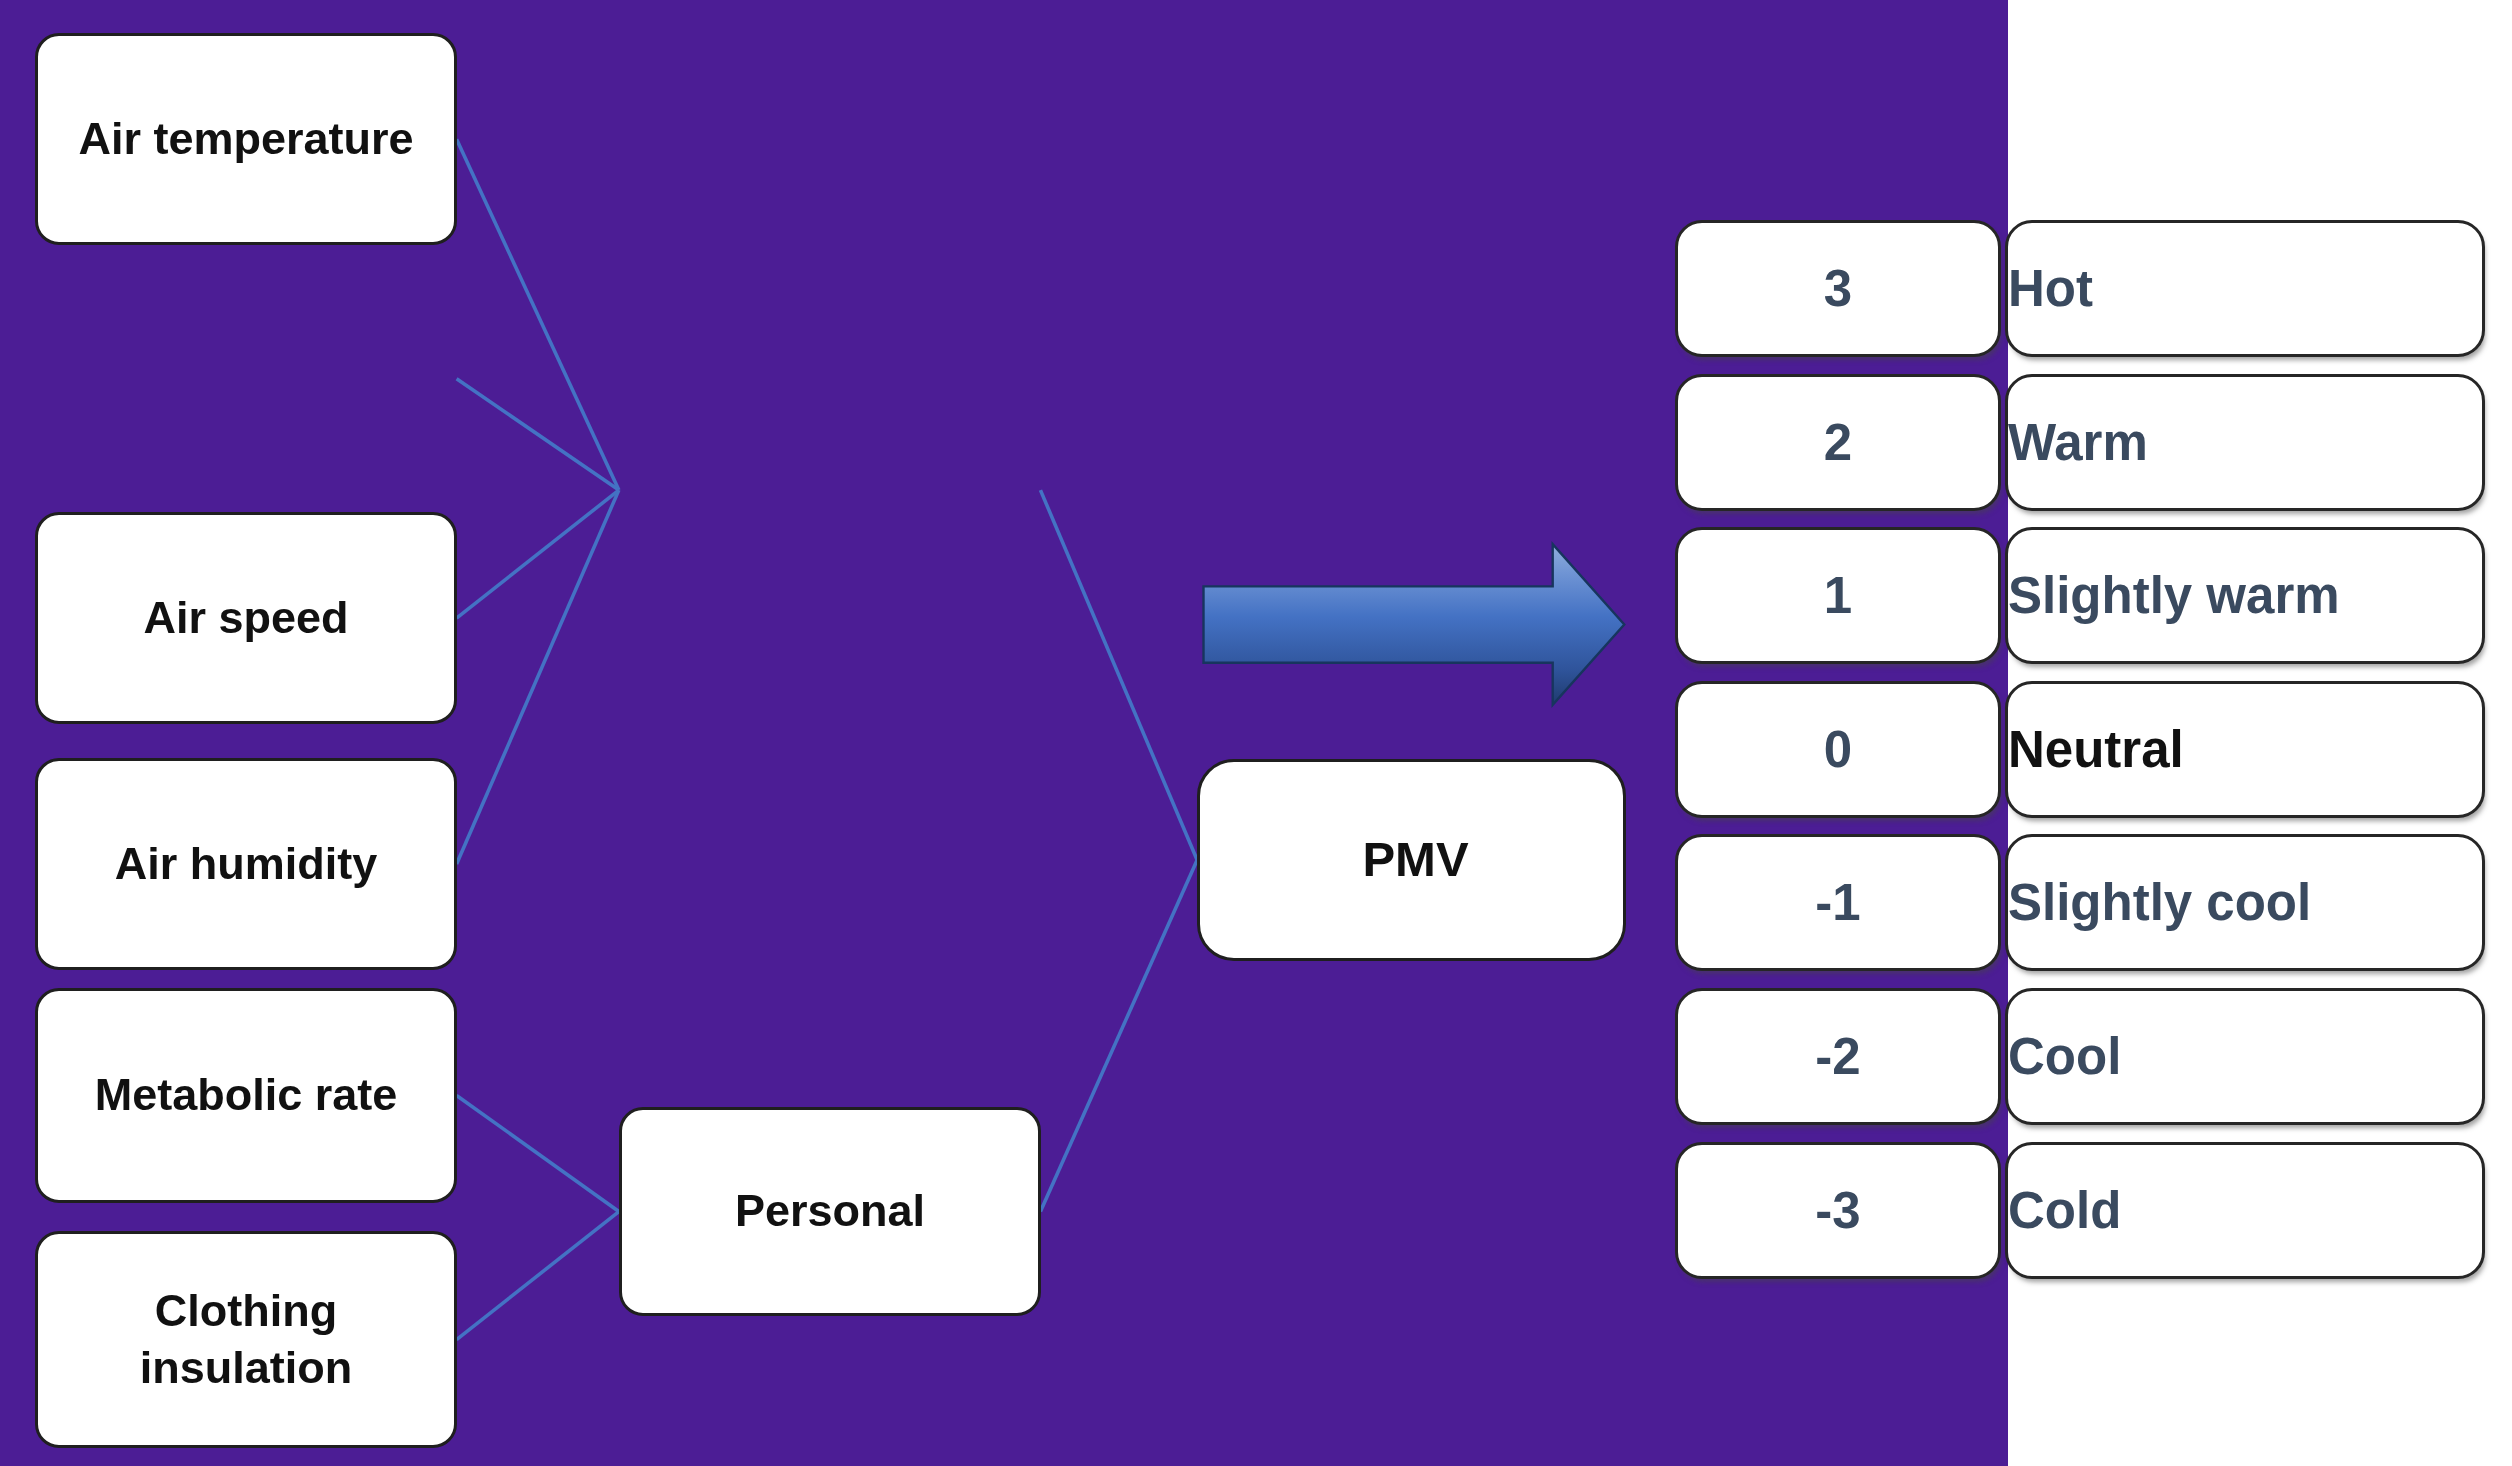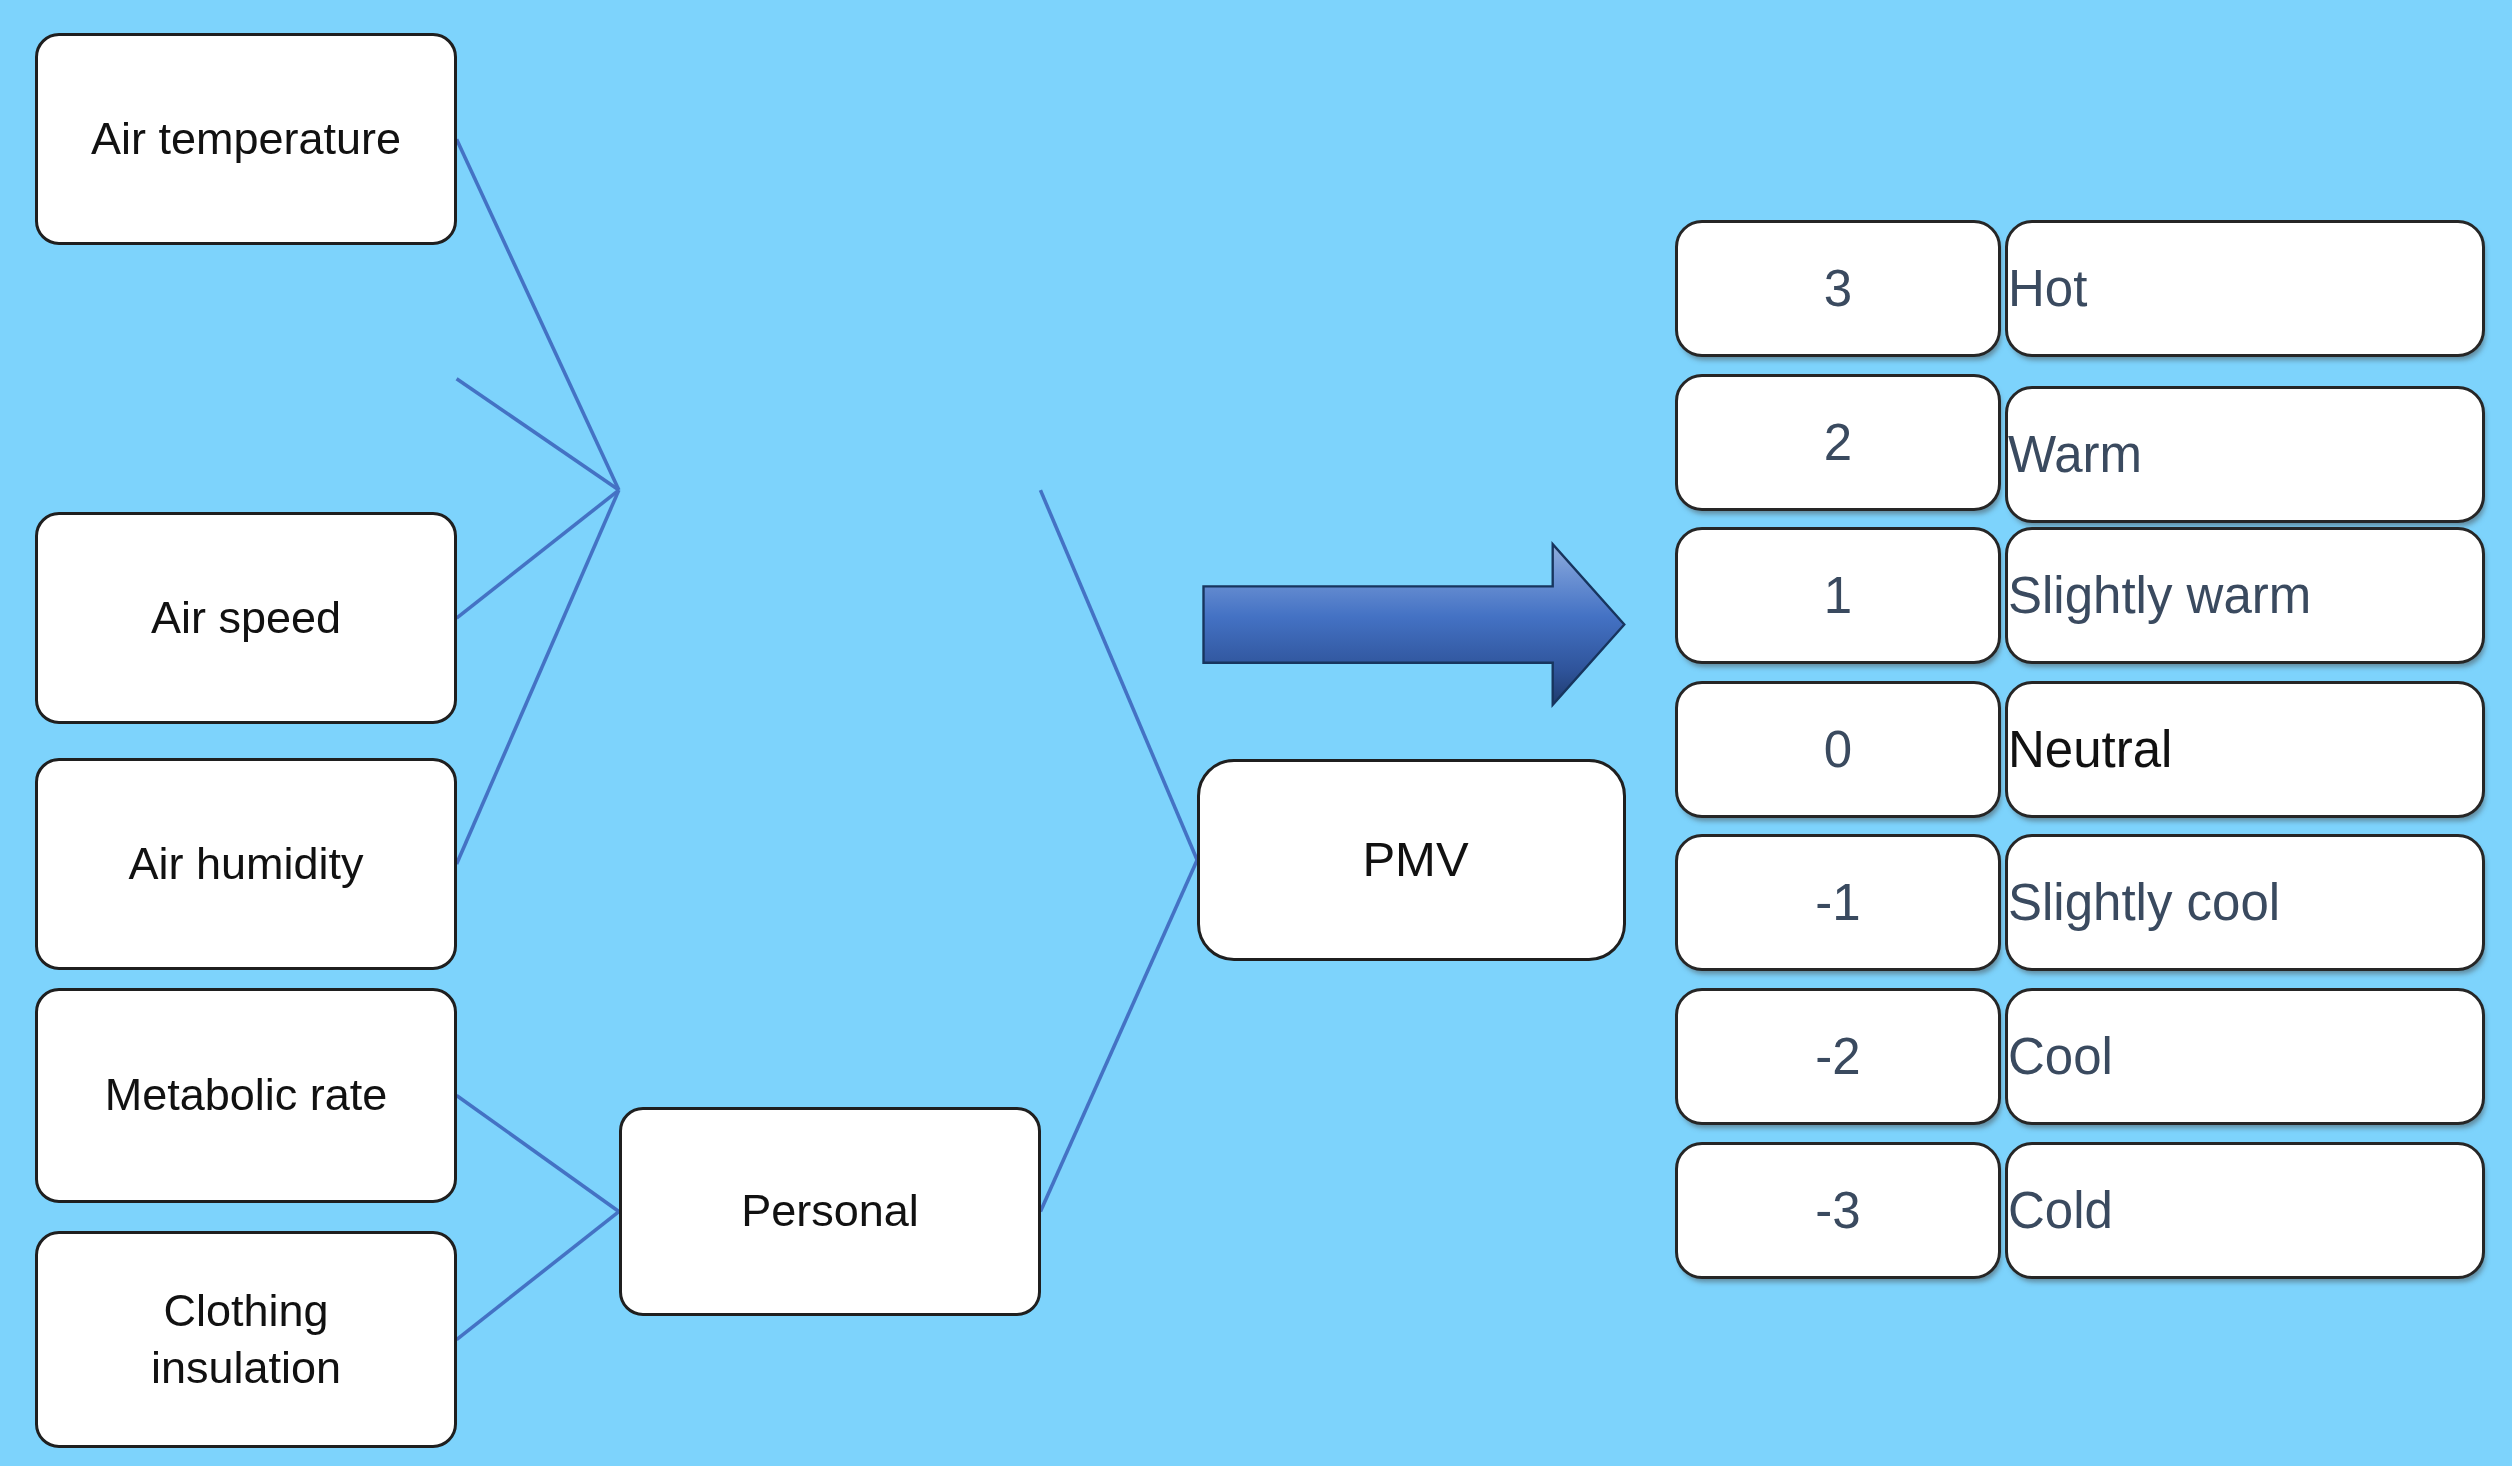--- a/index.html
+++ b/index.html
@@ -6,23 +6,24 @@
     margin: 0;
     padding: 0;
     background: #ffffff;
     width: 2512px;
     height: 1467px;
     overflow: hidden;
     font-family: "Liberation Sans", sans-serif;
   }
   .canvas {
     position: relative;
-    width: 2512px;
+    width: 2008px;
     height: 1467px;
-    background: #7dd3fc;
+    background: #4c1d95;
+    font-weight: bold;
   }
   svg.layer {
     position: absolute;
     left: 0; top: 0;
     width: 2512px; height: 1467px;
     pointer-events: none;
   }
   .box {
     position: absolute;
     box-sizing: border-box;
@@ -140,21 +141,21 @@
           <span>3</span>
         </div>
       <div class="cell lab" style="top:220px">
           <span style="color: rgb(58, 74, 95);">Hot</span>
         </div>
     </div>
     <div class="scale-row">
       <div class="cell num" style="top:374px">
           <span>2</span>
         </div>
-      <div class="cell lab" style="top:386px">
+      <div class="cell lab" style="top:374px">
           <span style="color: rgb(58, 74, 95);">Warm</span>
         </div>
     </div>
     <div class="scale-row">
       <div class="cell num" style="top:527px">
           <span>1</span>
         </div>
       <div class="cell lab" style="top:527px">
           <span style="color: rgb(58, 74, 95);">Slightly warm</span>
         </div>

